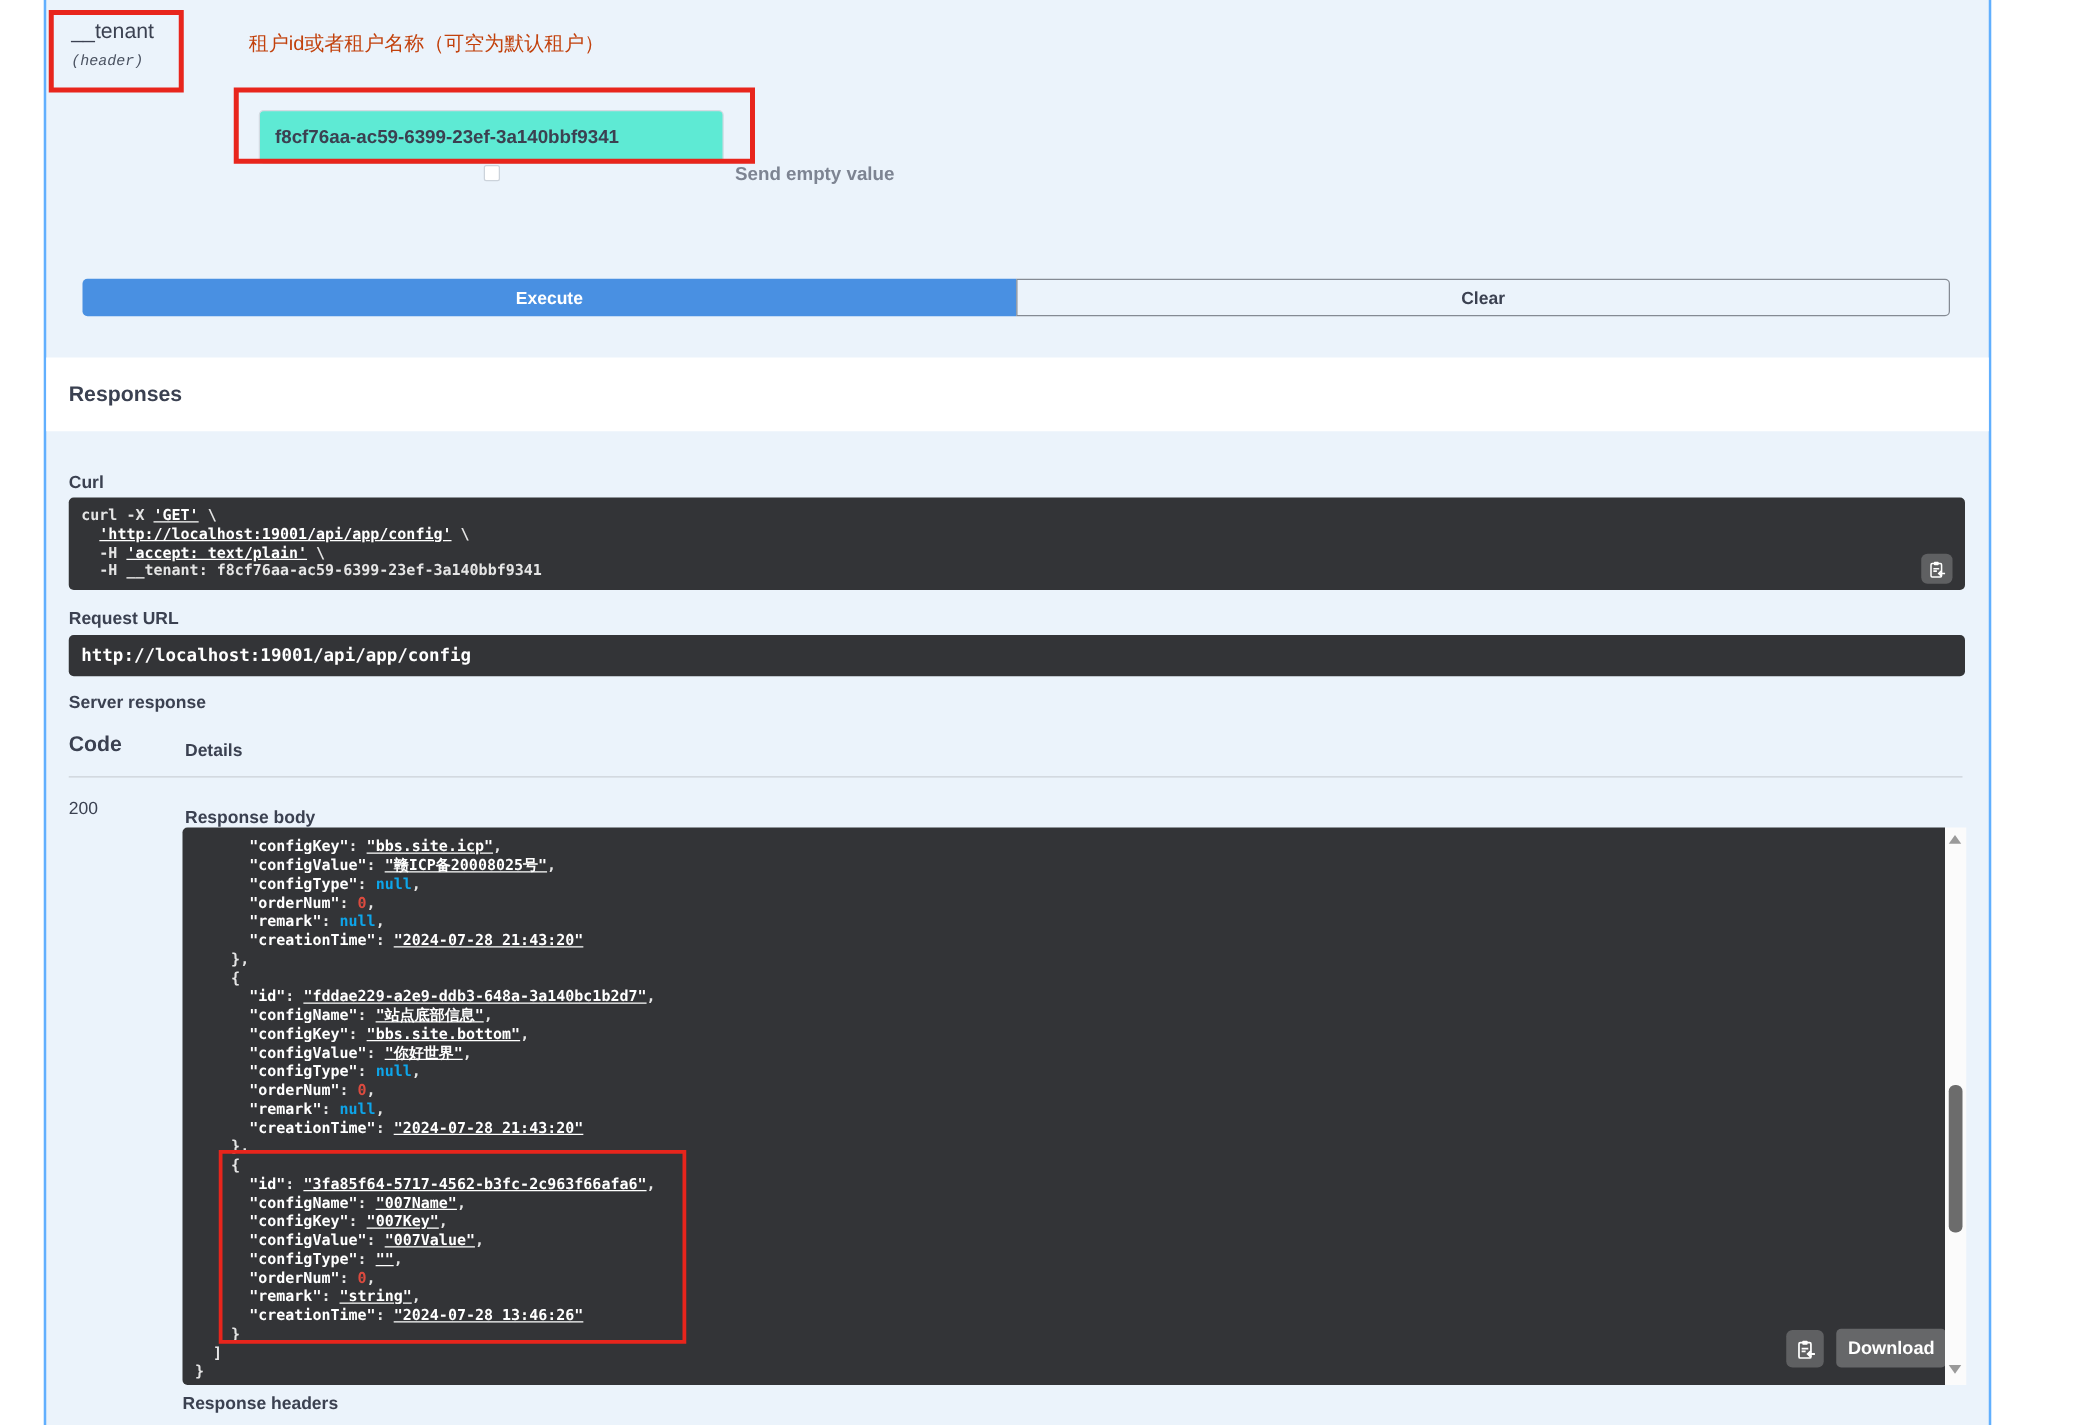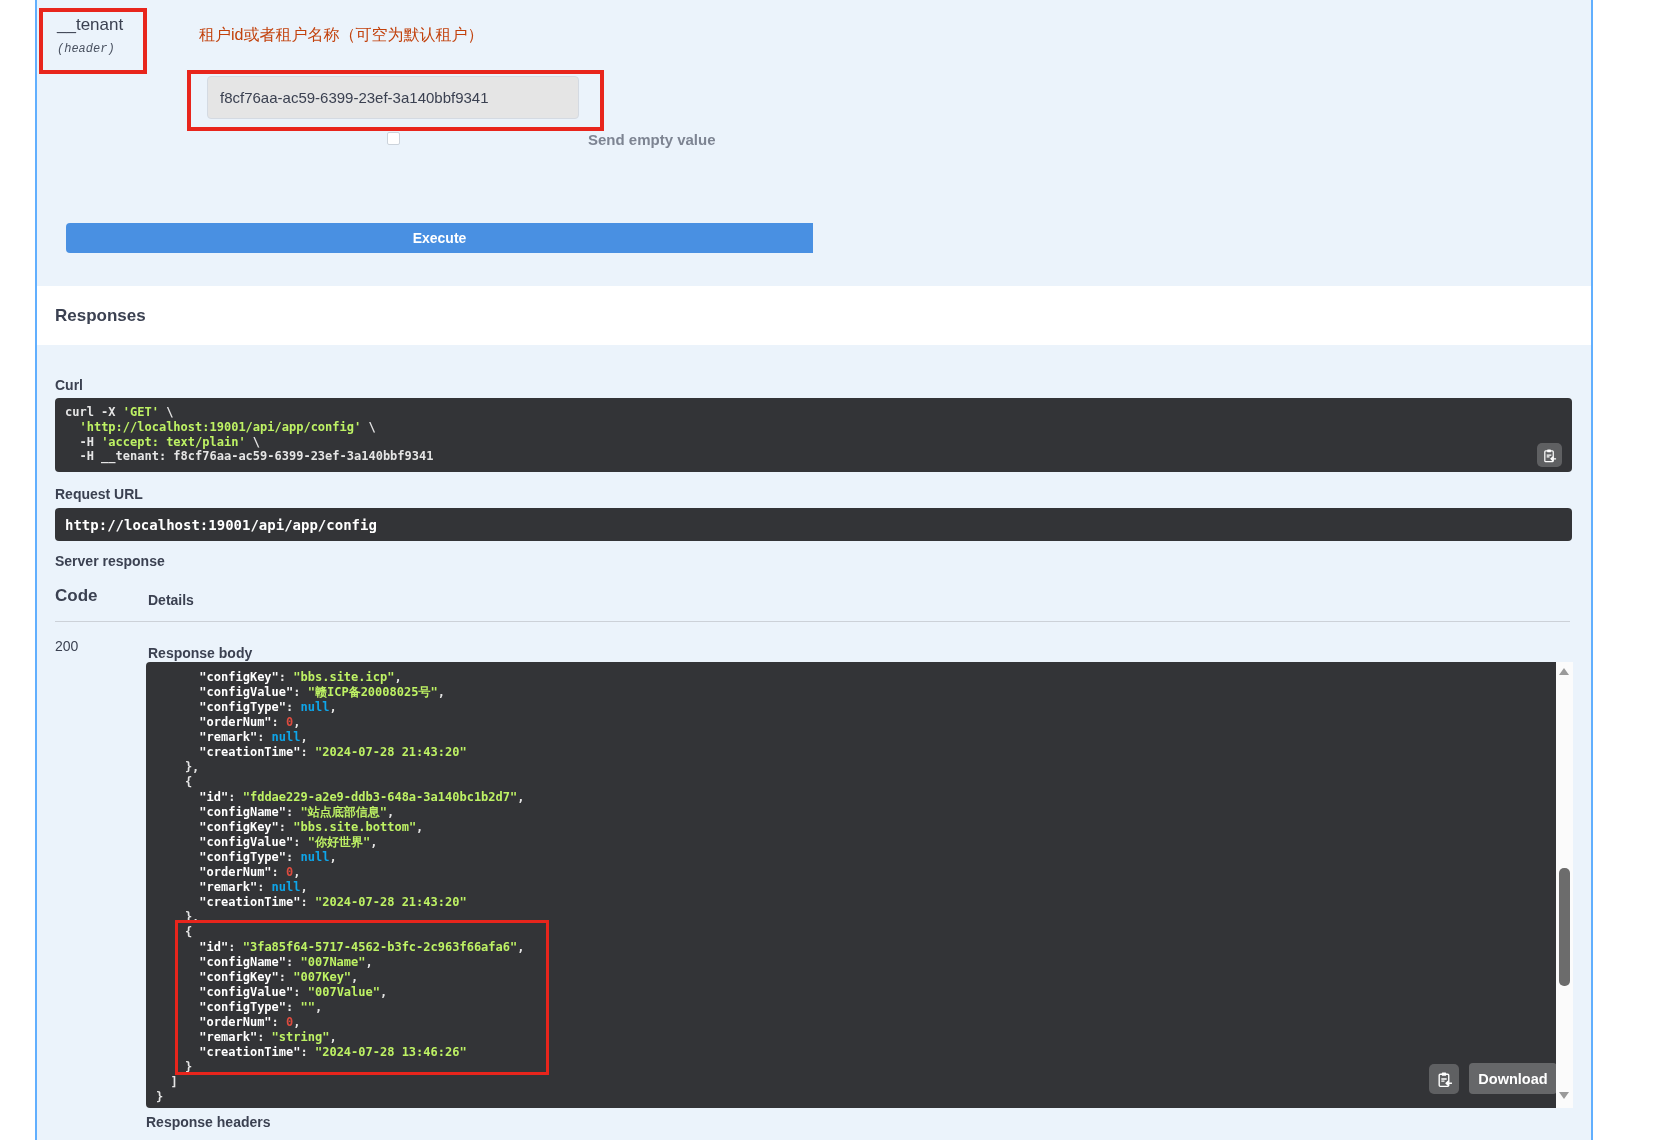--- a/index.html
+++ b/index.html
@@ -17,23 +17,23 @@
 
   .red-box { border:4px solid #e8251c; background:transparent; z-index:30; pointer-events:none; }
   .red-box-thin { border:3px solid #e8251c; }
 
   .param-cell { left:39px; top:8px; width:108px; height:66px; padding:3px 0 0 14px; }
   .param-name { font-size:17px; color:#3b4151; font-weight:500; letter-spacing:0; }
   .param-in { margin-top:7px; font-size:12px; font-style:italic; color:#4a5261;
               font-family:"Liberation Mono","DejaVu Sans Mono",monospace; }
   .param-desc { left:199px; top:25px; font-size:16px; color:#c2410c; }
 
-  .tenant-input { left:207px; top:76px; width:372px; height:43px; background:#e5e5e5;
+  .tenant-input { left:207px; top:88px; width:372px; height:43px; background:#5eead4;
     border:1px solid #d4dae2; border-radius:4px; padding:0 12px; font-size:15px;
-    color:#3b4151; font-family:"Liberation Sans","DejaVu Sans",sans-serif; outline:none; }
+    color:#3b4151; font-family:"Liberation Sans","DejaVu Sans",sans-serif; outline:none;font-weight:bold; }
   .empty-checkbox { left:387px; top:132px; width:13px; height:13px;
     appearance:none; -webkit-appearance:none; background:#fff;
     border:1px solid #ccd3db; border-radius:2px; }
   .send-empty { left:588px; top:131px; font-size:15px; font-weight:bold; color:#7d8492; }
 
   .btn { display:flex; align-items:center; justify-content:center;
          font-size:14px; font-weight:bold; cursor:pointer; }
   .execute-btn { left:66px; top:223px; width:747px; height:30px; background:#4990e2;
                  color:#fff; border:none; border-radius:4px 0 0 4px; }
   .clear-btn { left:813px; top:223px; width:747px; height:30px; background:transparent;
@@ -60,21 +60,21 @@
   .curl-block { left:55px; top:398px; width:1517px; height:74px; padding:7px 10px; }
   .curl-block .code-line { font-size:12px; line-height:14.8px; white-space:pre; }
   .requrl-block { left:55px; top:508px; width:1517px; height:33px;
     display:flex; align-items:center; padding-left:10px; font-size:14px; }
   .body-block { left:146px; top:662px; width:1410px; height:446px;
     padding:8px 0 0 10px; border-radius:4px 0 0 4px; }
   .body-block .code-line { font-size:12px; line-height:15px; white-space:pre; }
 
   .tk-w { color:#e5e5e5; }
   .tk-k { color:#ffffff; font-weight:bold; }
-  .tk-s { color:#bef264; }
+  .tk-s { color:#ffffff;text-decoration:underline; }
   .tk-u { color:#0ea5e9; }
   .tk-n { color:#dc4b3f; }
 
   .copy-btn { display:flex; align-items:center; justify-content:center;
     background:rgba(255,255,255,0.22); border:none; border-radius:5px; cursor:pointer; z-index:20; }
   .curl-copy { left:1537px; top:443px; width:25px; height:24px; }
   .body-copy { left:1429px; top:1064px; width:30px; height:30px; }
   .download-btn { left:1469px; top:1063px; width:88px; height:31px;
     background:rgba(255,255,255,0.25); color:#fff; border:none; border-radius:4px;
     font-size:14.5px; z-index:20; }
@@ -103,20 +103,21 @@
 
   <div class="abs param-desc">租户id或者租户名称（可空为默认租户）</div>
 
   <div class="abs red-box" style="left:187px; top:70px; width:417px; height:61px;"></div>
   <input class="abs tenant-input" type="text" readonly="" value="f8cf76aa-ac59-6399-23ef-3a140bbf9341" style="">
 
   <input type="checkbox" class="abs empty-checkbox" style="">
   <div class="abs send-empty">Send empty value</div>
 
   <button class="abs btn execute-btn">Execute</button>
+  <button class="abs btn clear-btn">Clear</button>
 
   <div class="abs responses-band">
     <span class="responses-title">Responses</span>
   </div>
 
   <div class="abs sec-label curl-label">Curl</div>
   <div class="abs code-block curl-block">
     <div>
         <div class="code-line"><span class="tk-w">curl -X </span><span class="tk-s">'GET'</span><span class="tk-w"> \</span></div>
         <div class="code-line"><span class="tk-w">  </span><span class="tk-s">'http://localhost:19001/api/app/config'</span><span class="tk-w"> \</span></div>

